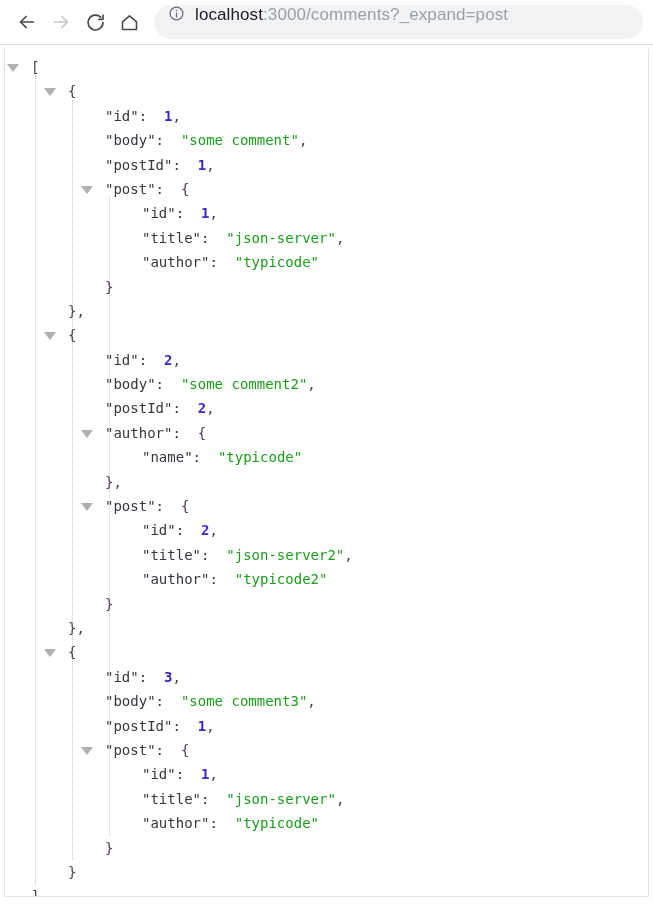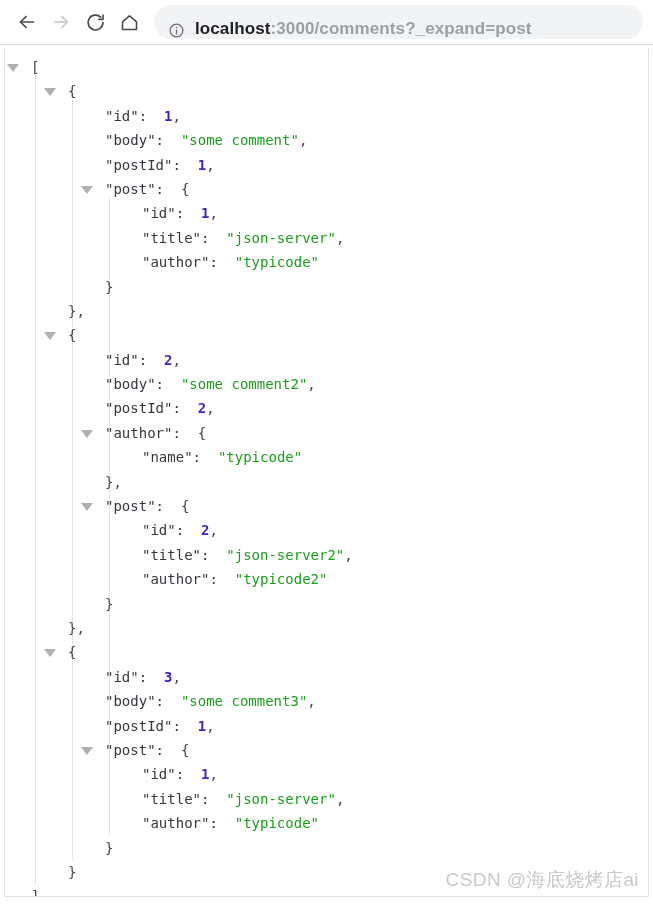--- a/index.html
+++ b/index.html
@@ -36,24 +36,23 @@
   .ico-dark { stroke: #4a4a4a; }
   .ico-light { stroke: #c6c6c6; }
 
   .omnibox {
     flex: 1 1 auto;
     height: 34px;
     margin-left: 8px;
     background: #f1f3f4;
     border-radius: 17px;
     display: flex;
-    align-items: flex-end;
+    align-items: flex-start;
     padding: 0 14px;
     overflow: hidden;
-    font-weight: bold;
   }
   .info-icon { flex: 0 0 auto; margin-right: 10px; display:flex; }
   .url-text {
     font-family: "Liberation Sans", sans-serif;
     font-size: 17px;
     color: #9aa0a6;
     white-space: nowrap;
     letter-spacing: .1px;
   }
   .url-host { color: #202124; }
@@ -209,15 +208,14 @@
         <div class="jline"><span class="tri" style="left: 76px;"></span><span class="content" style="margin-left: 100px;"><span class="key">"post":</span><span class="punct">  </span><span class="brace">{</span></span></div>
         <div class="jline"><span class="content" style="margin-left: 137px;"><span class="key">"id":</span><span class="punct">  </span><span class="num">1</span><span class="punct">,</span></span></div>
         <div class="jline"><span class="content" style="margin-left: 137px;"><span class="key">"title":</span><span class="punct">  </span><span class="str">"json-server"</span><span class="punct">,</span></span></div>
         <div class="jline"><span class="content" style="margin-left: 137px;"><span class="key">"author":</span><span class="punct">  </span><span class="str">"typicode"</span></span></div>
         <div class="jline"><span class="content" style="margin-left: 100px;"><span class="brace">}</span></span></div>
         <div class="jline"><span class="content" style="margin-left: 63px;"><span class="brace">}</span></span></div>
         <div class="jline"><span class="content" style="margin-left: 26px;"><span class="brace">]</span></span></div>
       </div>
   </div>
 
-  <div class="watermark">CSDN @海底烧烤店ai</div>
 
 </div>
 
 </body></html>

